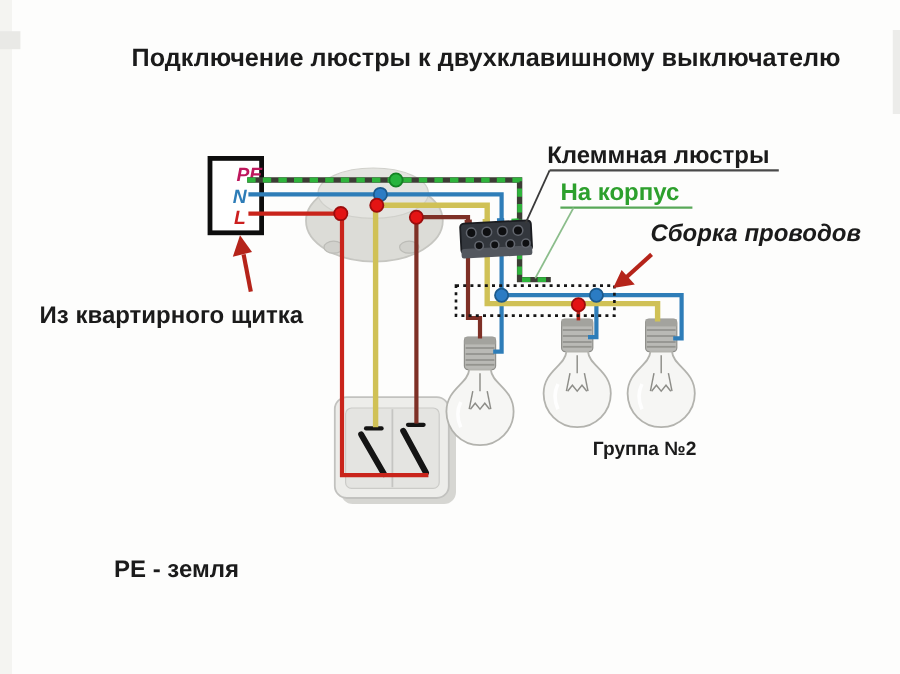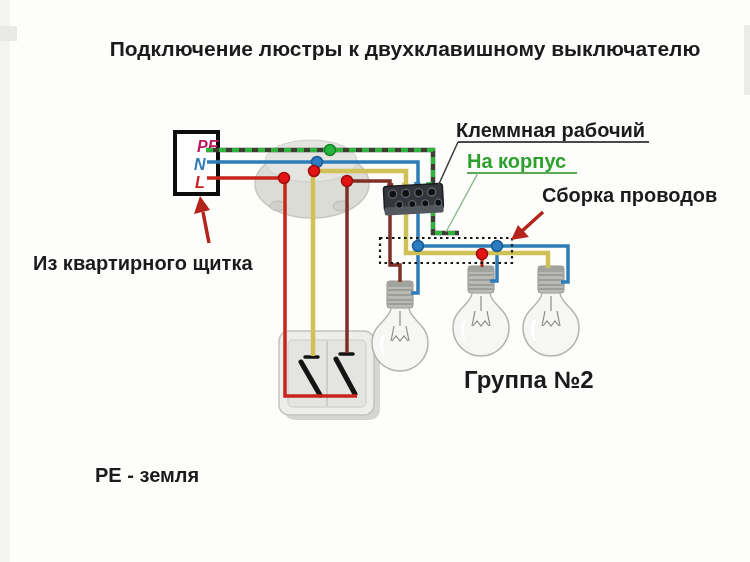--- a/index.html
+++ b/index.html
@@ -5,23 +5,23 @@
   html,body{margin:0;padding:0;background:#ffffff;}
   #stage{
     position:relative;width:750px;height:562px;background:#fdfdfc;overflow:hidden;
     font-family:"Liberation Sans", sans-serif;
   }
   .lbl{position:absolute;font-weight:700;color:#1b1b1b;white-space:nowrap;}
   .title{left:55px;top:37px;width:700px;text-align:center;font-size:21px;}
   .from-panel{left:33px;top:252px;font-size:20px;}
   .terminal-label{left:456px;top:119px;font-size:20px;}
   .korpus-label{left:467px;top:150px;font-size:20px;color:#2da02d;}
-  .sborka-label{left:542px;top:184px;font-size:20px;}
+  .sborka-label{left:542px;top:184px;font-size:20px;font-style:italic;}
   .group1-label{left:386px;top:397px;font-size:20px;}
-  .group2-label{left:464px;top:366px;font-size:24px;}
+  .group2-label{left:494px;top:366px;font-size:16px;}
   .legend-item{left:95px;font-size:20px;}
   .legend-pe{top:464px;}
   .legend-n{top:495px;}
   .legend-l{top:527px;}
   #pnl-box{
     position:absolute;left:173px;top:130px;width:39px;height:58px;
     border:4px solid #0d0d0d;background:#ffffff;z-index:0;
   }
   #pnl-box span{position:absolute;font-weight:800;font-style:italic;font-size:16px;line-height:16px;}
   .pe-l{left:20px;top:5px;color:#be185d;}
@@ -181,19 +181,19 @@
     </g>
     <g>
       <line x1="543" y1="212" x2="522" y2="231" stroke-width="3.5" stroke="#b5241a"></line>
       <polygon points="511,240 529,237 518,225" fill="#b5241a"></polygon>
     </g>
   </svg>
 
   <div class="text-layer">
     <div class="lbl title">Подключение люстры к двухклавишному выключателю</div>
     <div class="lbl from-panel">Из квартирного щитка</div>
-    <div class="lbl terminal-label">Клеммная рабочий</div>
+    <div class="lbl terminal-label">Клеммная люстры</div>
     <div class="lbl korpus-label">На корпус</div>
     <div class="lbl sborka-label">Сборка проводов</div>
     <div class="lbl group2-label">Группа №2</div>
     <div class="lbl legend-item legend-pe">PE - земля</div>
   </div>
 </div>
 
 </body></html>

